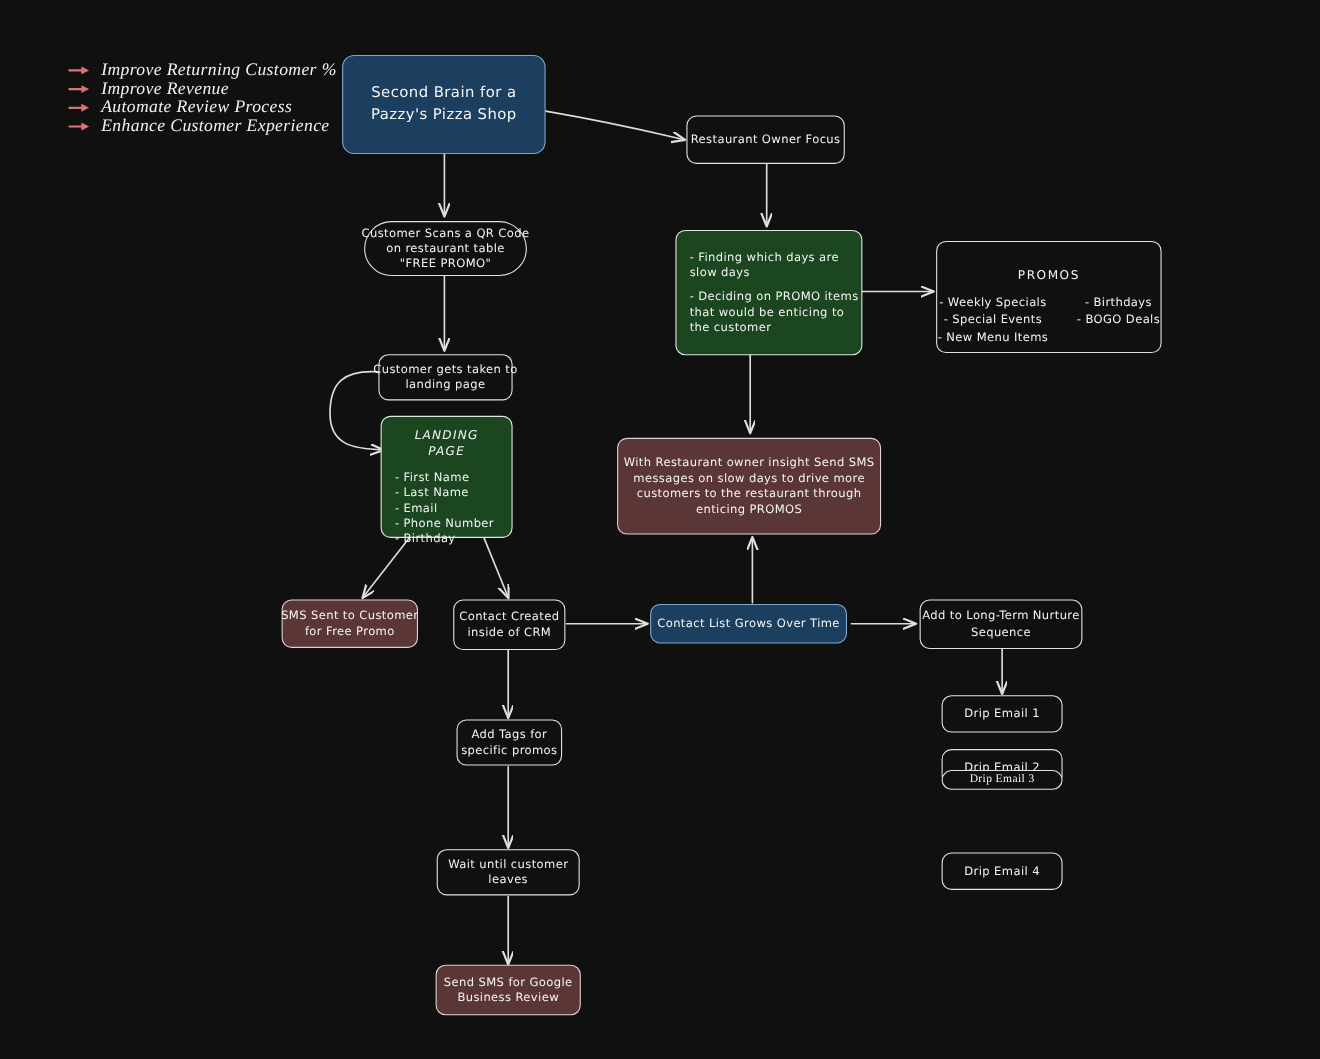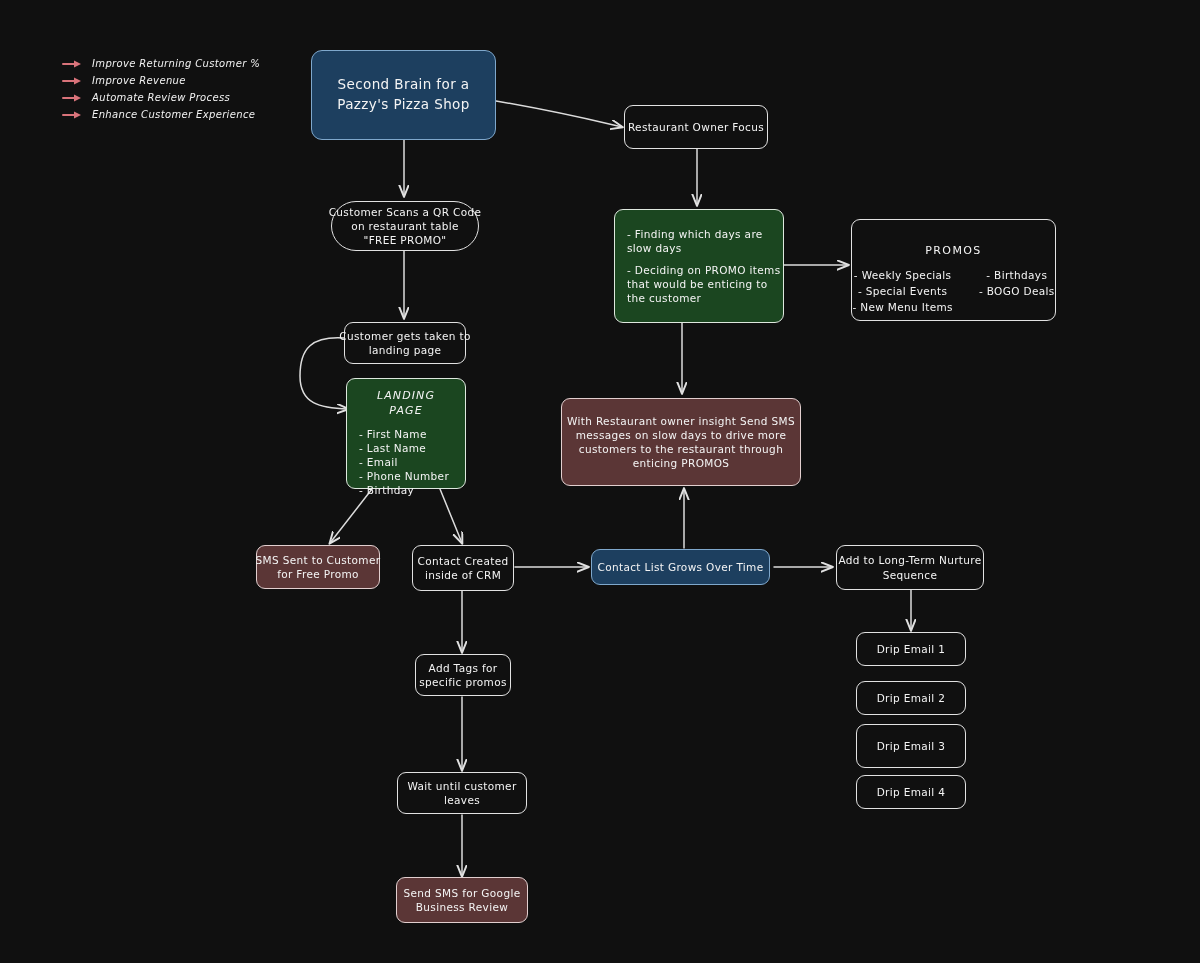--- a/index.html
+++ b/index.html
@@ -10,22 +10,22 @@
     font-family:"DejaVu Sans","Liberation Sans",sans-serif;
     overflow:hidden;
   }
   #edges{position:absolute;left:0;top:0;width:1200px;height:963px;pointer-events:none;}
 
   
   .legend{position:absolute;left:62px;top:55px;}
   .legend-row{display:flex;align-items:center;height:17px;margin-bottom:0px;}
   .legend-arrow{width:22px;height:12px;flex:0 0 22px;margin-right:8px;}
   .legend-label{
-    color:#f2f2f2;font-size:10px;letter-spacing:.35px;
-    font-style:italic;white-space:nowrap;
+    color:#f2f2f2;font-size:16px;letter-spacing:.35px;
+    font-style:italic;white-space:nowrap;font-family:Liberation Serif, serif;
   }
 
   
   .node{
     position:absolute;box-sizing:border-box;
     border:1.6px solid #e8e8e8;border-radius:9px;
     color:#f4f4f4;display:flex;flex-direction:column;
     align-items:center;justify-content:center;
     text-align:center;letter-spacing:.35px;
     font-size:10.5px;line-height:1.35;
@@ -196,21 +196,21 @@
     <span class="ln">Add to Long-Term Nurture</span>
     <span class="ln">Sequence</span>
   </div>
 
   <div class="node plain" style="left:856px;top:632px;width:110px;height:34px;">
     <span class="ln">Drip Email 1</span>
   </div>
   <div class="node plain" style="left:856px;top:681px;width:110px;height:34px;">
     <span class="ln">Drip Email 2</span>
   </div>
-  <div class="node plain" style="left:856px;top:724px;width:110px;height:44px;">
+  <div class="node plain" style="left:856px;top:700px;width:110px;height:18px;font-family:Liberation Serif, serif;">
     <span class="ln">Drip Email 3</span>
   </div>
   <div class="node plain" style="left:856px;top:775px;width:110px;height:34px;">
     <span class="ln">Drip Email 4</span>
   </div>
 
   <div class="node plain" style="left:415px;top:654px;width:96px;height:42px;">
     <span class="ln">Add Tags for</span>
     <span class="ln">specific promos</span>
   </div>

